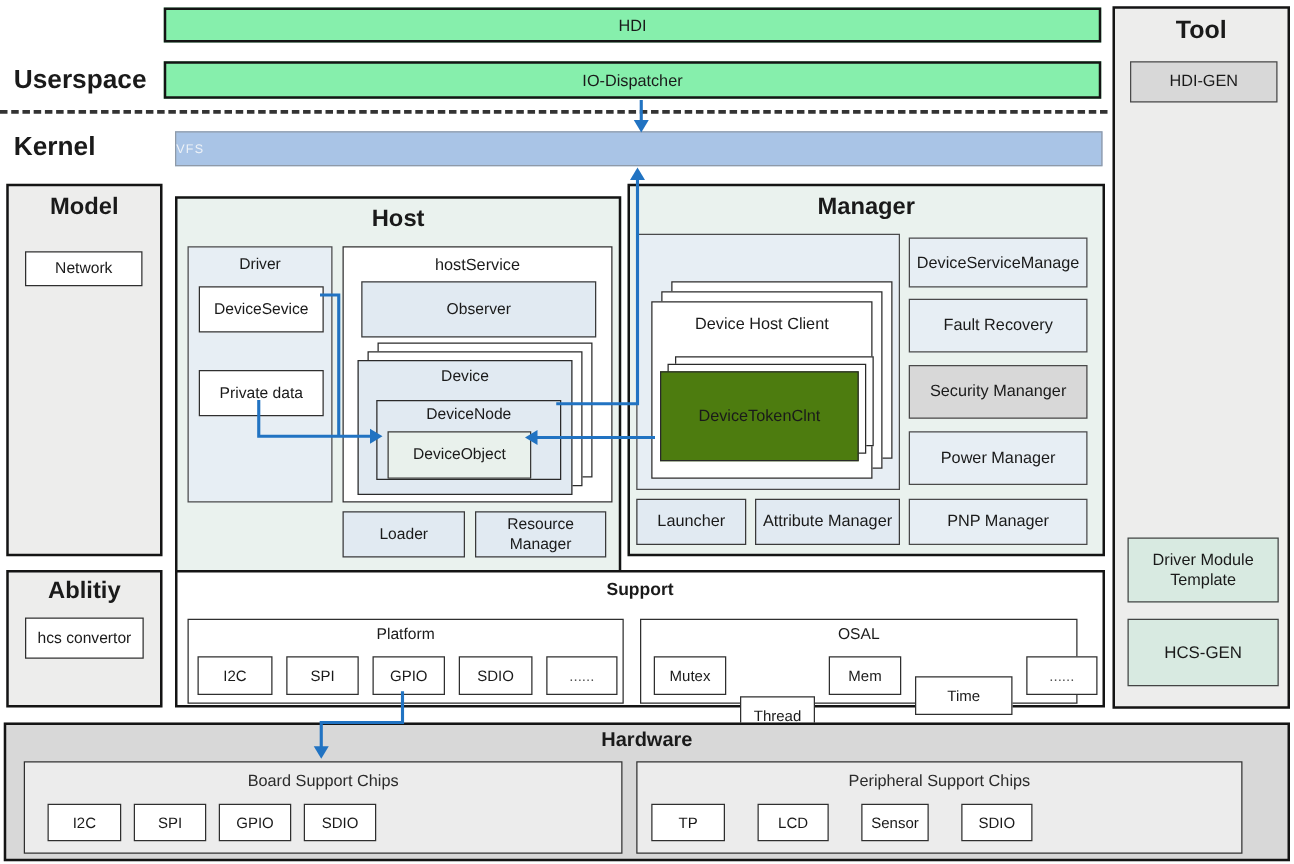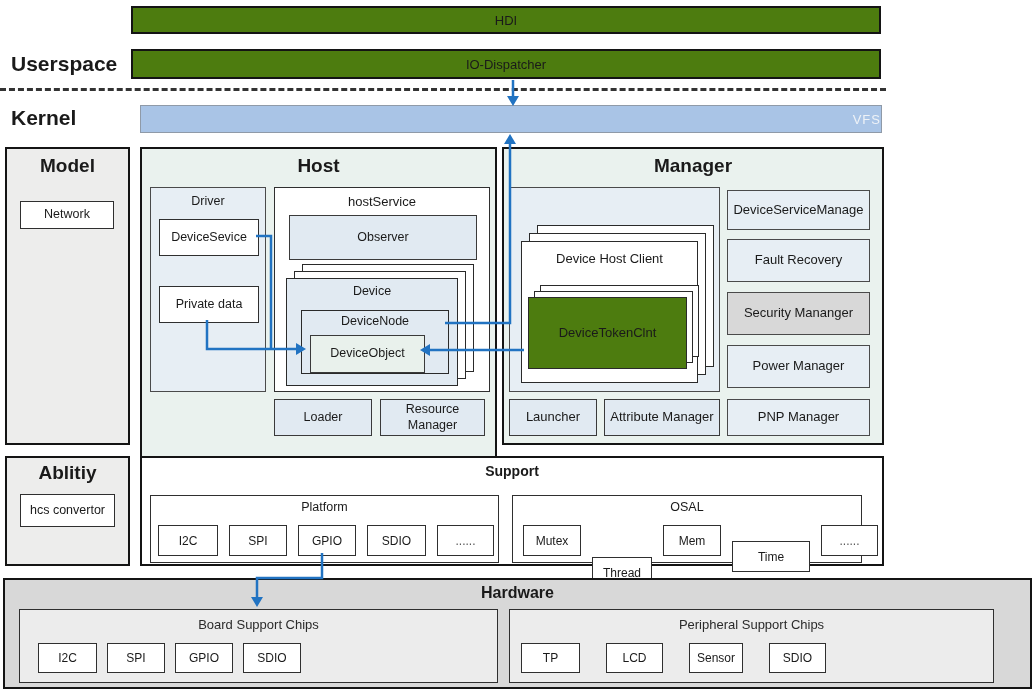--- a/index.html
+++ b/index.html
@@ -17,25 +17,25 @@
   
   .bx{box-sizing:border-box;display:flex;align-items:center;justify-content:center;
       text-align:center;font-size:12.5px;line-height:1.25;}
   .b-white{background:#ffffff;border:1px solid #2f2f2f;}
   .b-blue{background:#e7eef4;border:1px solid #4a4a4a;}
   .b-blue2{background:#e1eaf2;border:1px solid #3a3a3a;}
   .b-green{background:#e9f1ec;border:1px solid #3a3a3a;}
   .b-gray{background:#d8d8d8;border:1px solid #4a4a4a;}
   .b-tool{background:#d8eae1;border:1px solid #444444;}
   .group-label{position:absolute;left:0;right:0;text-align:center;font-size:12.5px;}
-  .topbar{background:#4d7c0f;border:2px solid #141414;display:flex;align-items:center;justify-content:center;font-size:13px;}
+  .topbar{background:#86efac;border:2px solid #141414;display:flex;align-items:center;justify-content:center;font-size:13px;}
   .side-label{font-weight:bold;font-size:21px;}
   .dashed{border-top:3px dashed #333333;height:0;}
-  .vfs{background:#a9c4e6;border:1px solid #8f9aa8;color:#eef2f7;display:flex;align-items:center;justify-content:flex-end;
-       font-size:13px;letter-spacing:1px;}
+  .vfs{background:#a9c4e6;border:1px solid #8f9aa8;color:#eef2f7;display:flex;align-items:center;justify-content:flex-start;
+       font-size:10px;letter-spacing:1px;}
   .stack-layer{position:absolute;box-sizing:border-box;background:#ffffff;border:1px solid #2a2a2a;}
   .chip-row{position:absolute;display:flex;}
   .chip{box-sizing:border-box;background:#fff;border:1px solid #2f2f2f;display:flex;align-items:center;justify-content:center;
         font-size:12px;color:#1a1a1a;}
   svg.wires{position:absolute;left:0;top:0;pointer-events:none;z-index:50;}
   .hw-label{font-size:13px;color:#2b2b2b;}
 </style>
 </head>
 <body>
 
@@ -54,21 +54,21 @@
 
   <div class="abs vfs" style="left:140px;top:105px;width:742px;height:28px;">
     <span>VFS</span>
   </div>
 
   <div class="abs panel panel-gray" style="left:5px;top:147px;width:125px;height:298px;">
     <div class="panel-title" style="top:6px;">Model</div>
     <div class="abs bx b-white" style="left:13px;top:52px;width:94px;height:28px;">Network</div>
   </div>
 
-  <div class="abs panel panel-green" style="left:140px;top:147px;width:357px;height:316px;">
+  <div class="abs panel panel-green" style="left:140px;top:157px;width:357px;height:316px;">
     <div class="panel-title" style="top:6px;">Host</div>
 
     <div class="abs b-blue" style="left:8px;top:38px;width:116px;height:205px;">
       <div class="group-label" style="top:6px;">Driver</div>
       <div class="abs bx b-white" style="left:8px;top:31px;width:100px;height:37px;">DeviceSevice</div>
       <div class="abs bx b-white" style="left:8px;top:98px;width:100px;height:37px;">Private data</div>
     </div>
 
     <div class="abs b-white" style="left:132px;top:38px;width:216px;height:205px;">
       <div class="group-label" style="top:6px;font-size:13px;">hostService</div>
@@ -108,20 +108,26 @@
     <div class="abs bx b-blue" style="left:223px;top:41px;width:143px;height:40px;font-size:13px;">DeviceServiceManage</div>
     <div class="abs bx b-blue" style="left:223px;top:90px;width:143px;height:43px;font-size:13px;">Fault Recovery</div>
     <div class="abs bx b-gray" style="left:223px;top:143px;width:143px;height:43px;font-size:13px;">Security Mananger</div>
     <div class="abs bx b-blue" style="left:223px;top:196px;width:143px;height:43px;font-size:13px;">Power Manager</div>
     <div class="abs bx b-blue" style="left:223px;top:250px;width:143px;height:37px;font-size:13px;">PNP Manager</div>
 
     <div class="abs bx b-blue2" style="left:5px;top:250px;width:88px;height:37px;font-size:13px;">Launcher</div>
     <div class="abs bx b-blue2" style="left:100px;top:250px;width:116px;height:37px;font-size:13px;">Attribute Manager</div>
   </div>
 
+  <div class="abs panel panel-gray" style="left:890px;top:5px;width:142px;height:562px;">
+    <div class="panel-title" style="top:6px;font-size:20px;">Tool</div>
+    <div class="abs bx b-gray" style="left:12px;top:42px;width:118px;height:33px;font-size:13px;">HDI-GEN</div>
+    <div class="abs bx b-tool" style="left:10px;top:423px;width:121px;height:52px;font-size:13px;padding:0 12px;">Driver Module Template</div>
+    <div class="abs bx b-tool" style="left:10px;top:488px;width:121px;height:54px;font-size:13.5px;">HCS-GEN</div>
+  </div>
 
   <div class="abs panel panel-gray" style="left:5px;top:456px;width:125px;height:110px;">
     <div class="panel-title" style="top:4px;">Ablitiy</div>
     <div class="abs bx b-white" style="left:13px;top:36px;width:95px;height:33px;">hcs convertor</div>
   </div>
 
   <div class="abs panel panel-white" style="left:140px;top:456px;width:744px;height:110px;">
     <div class="panel-title" style="top:5px;font-size:14px;">Support</div>
 
     <div class="abs b-white" style="left:8px;top:37px;width:349px;height:68px;">

